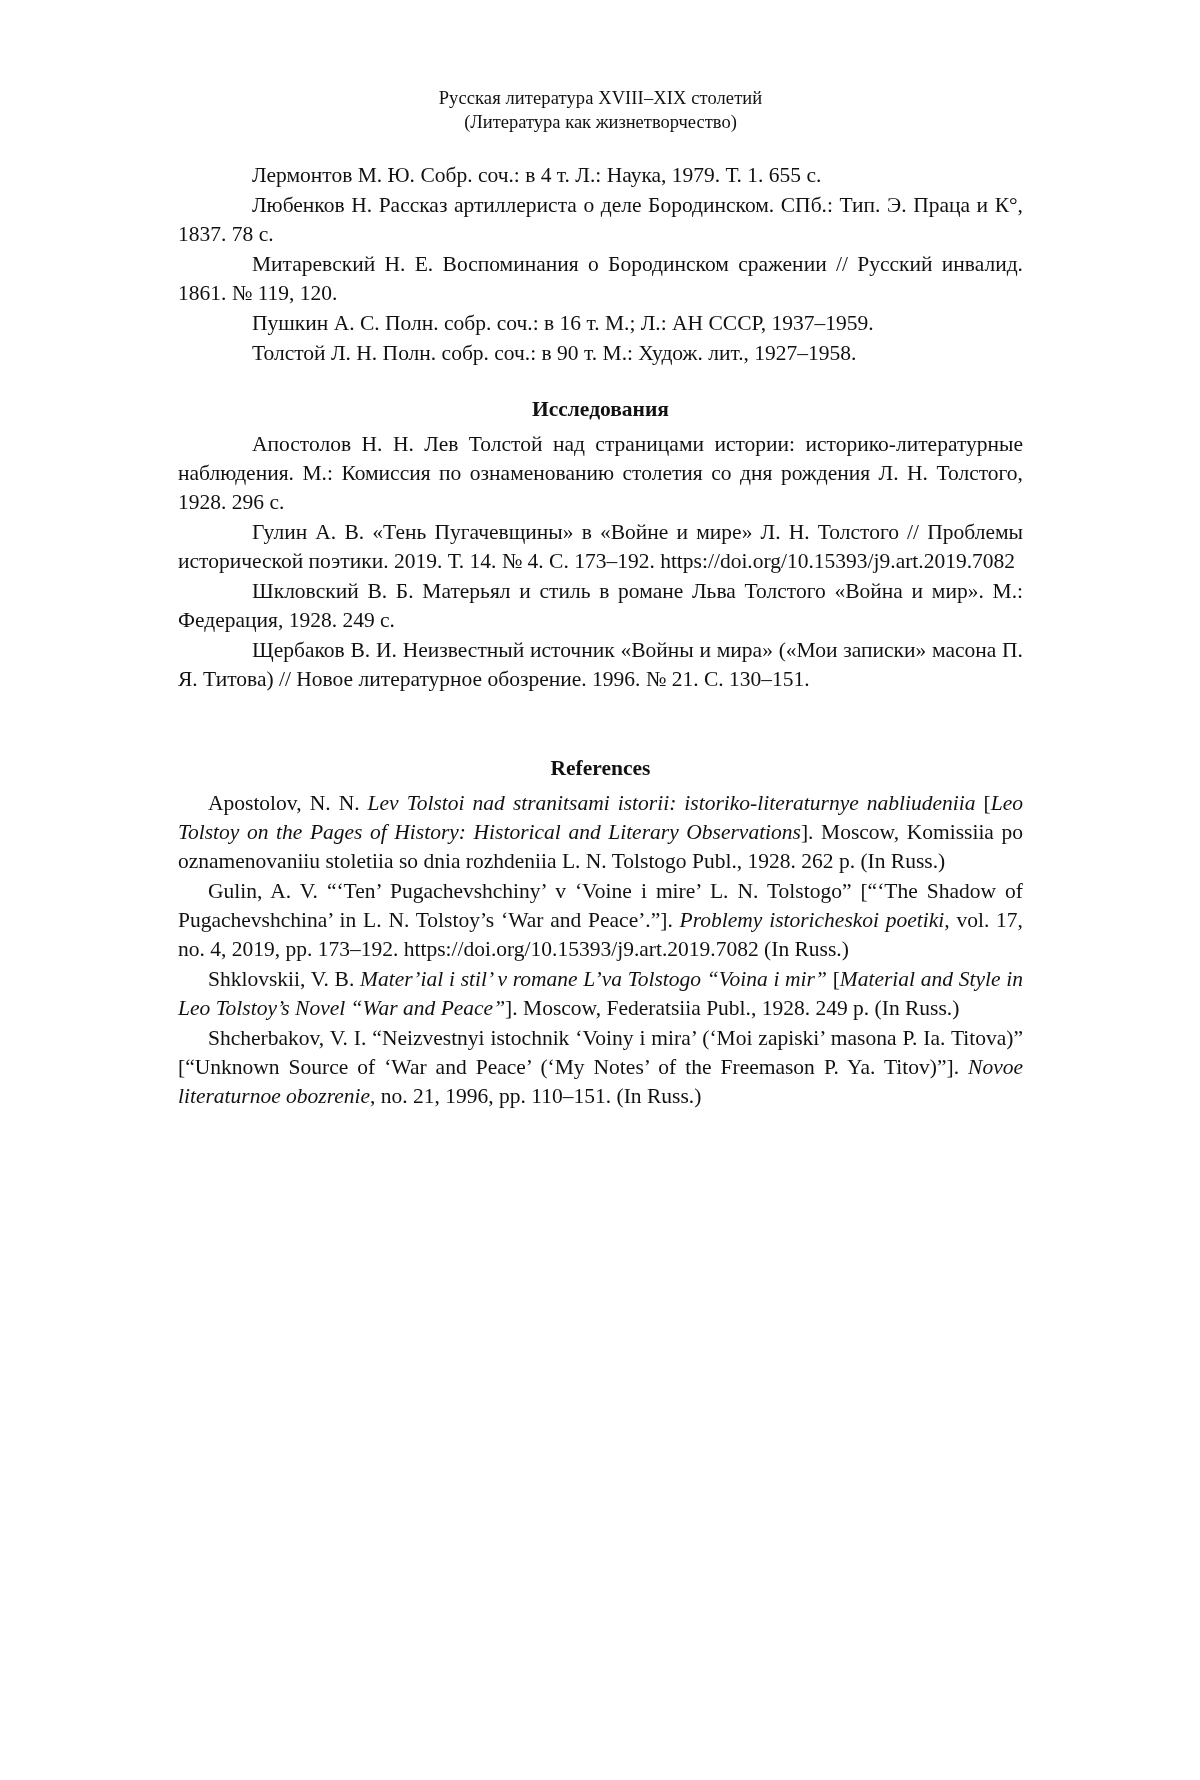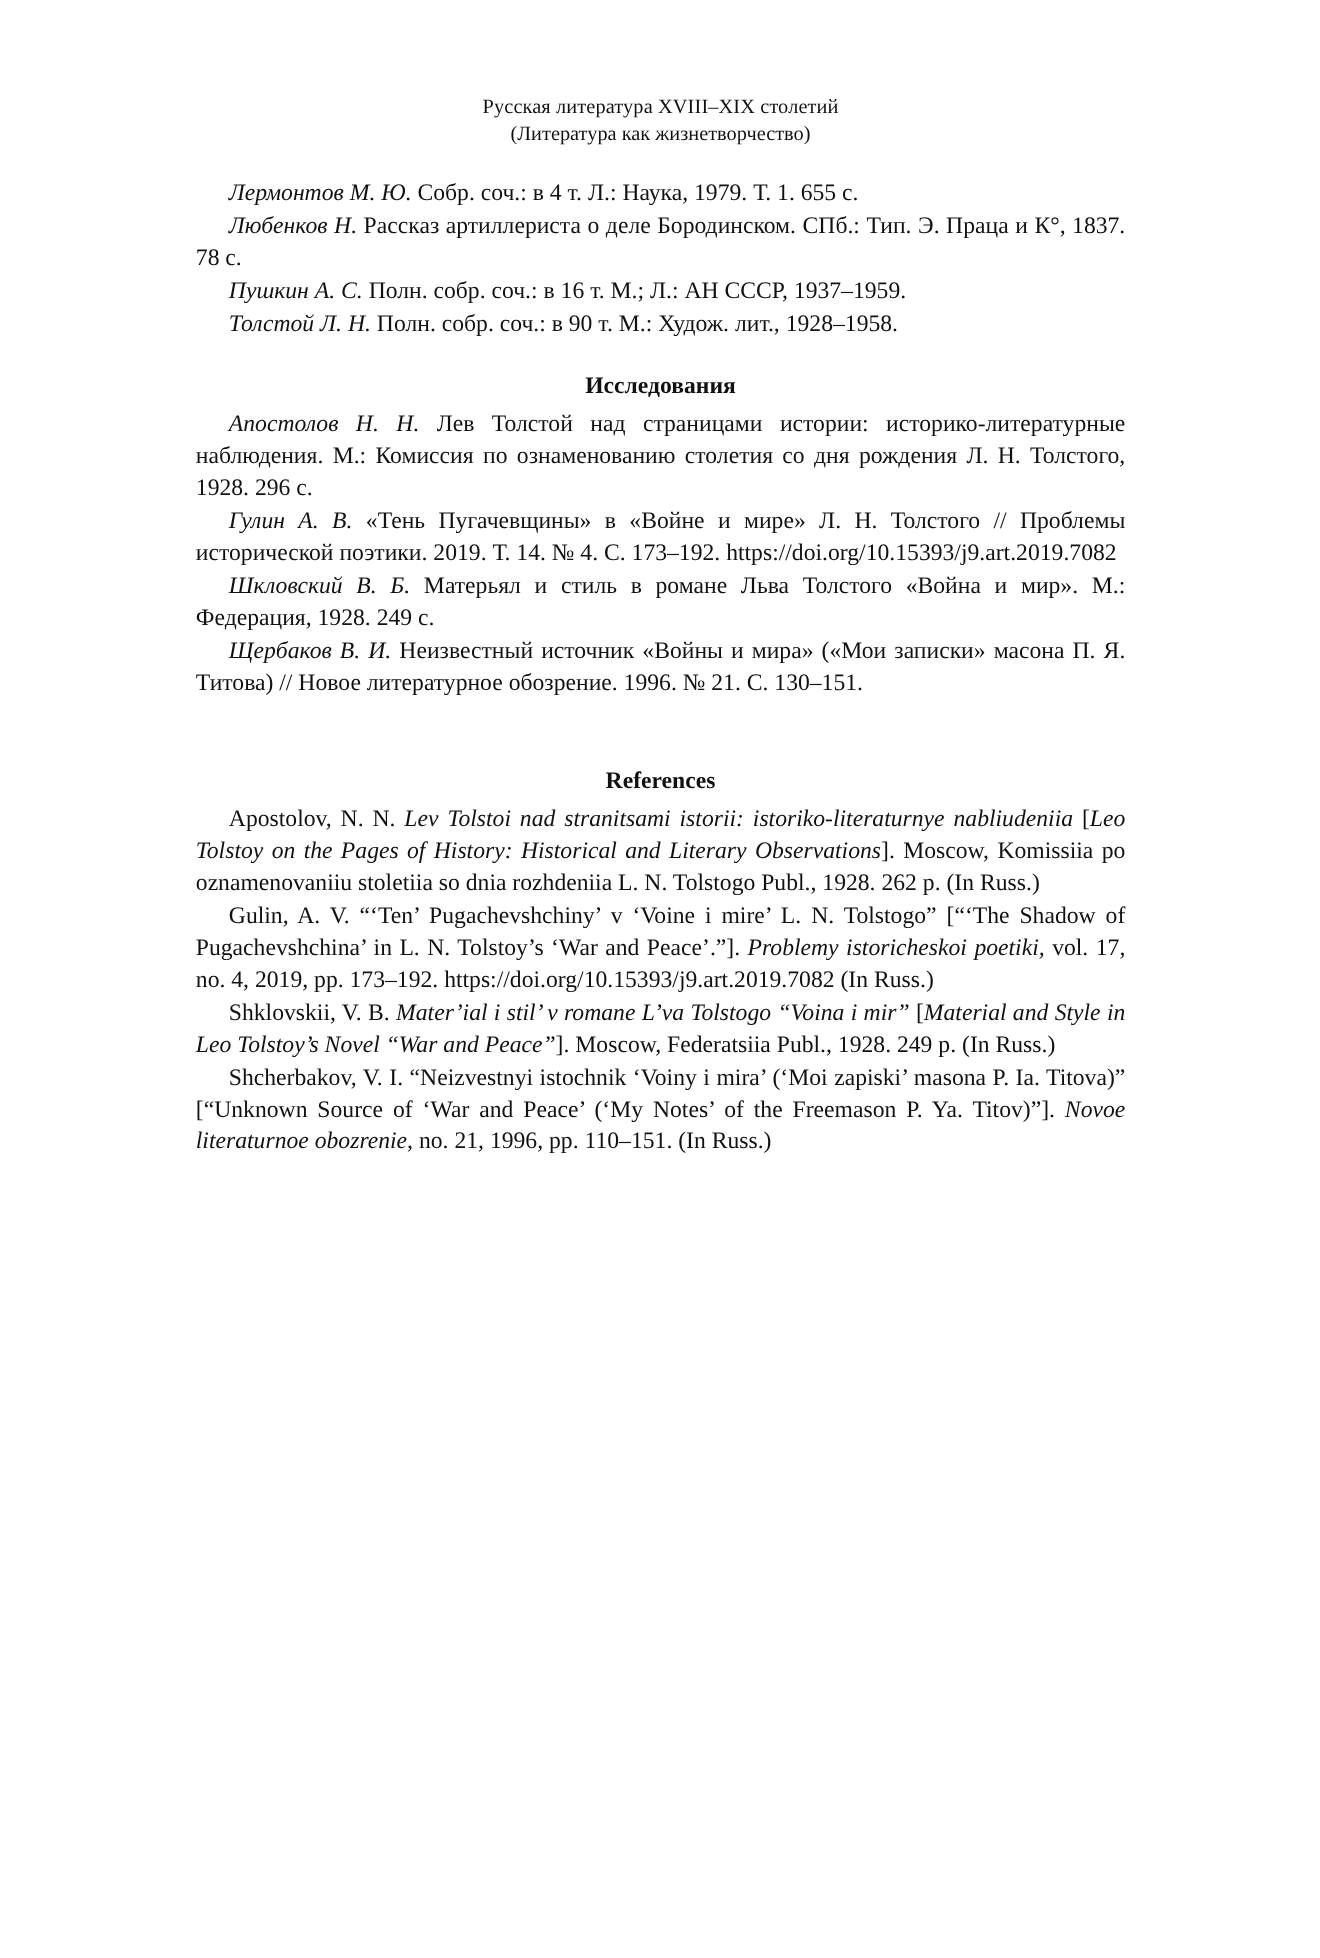--- a/index.html
+++ b/index.html
@@ -48,21 +48,21 @@
   
   .bib-entry {
     font-size: 21.5px;
     line-height: 1.35;
     text-align: justify;
     text-indent: 30px;
     margin: 0 0 1px 0;
     hyphens: manual;
   }
   .bib-entry .it {
-    font-style: italic;
+    margin-left: 44px;
   }
   .section-head {
     text-align: center;
     font-weight: bold;
     font-size: 21.5px;
     margin: 29px 0 8px 0;
   }
   .section-head.refs {
     margin-top: 62px;
   }
@@ -96,22 +96,23 @@
   <div class="content">
 
     <div class="runhead">
       <div class="line1">Русская литература XVIII–XIX столетий</div>
       <div class="line3">(Литература как жизнетворчество)</div>
     </div>
 
     <div>
       <p class="bib-entry"><span class="it">Лермонтов М. Ю.</span><span> Собр. соч.: в 4 т. Л.: Наука, 1979. Т. 1. 655 с.</span></p>
       <p class="bib-entry"><span class="it">Любенков Н.</span><span> Рассказ артиллериста о деле Бородинском. СПб.: Тип. Э. Праца и К°, 1837. 78 с.</span></p>
+      <p class="bib-entry"><span class="it">Митаревский Н. Е.</span><span> Воспоминания о Бородинском сражении // Русский инвалид. 1861. № 119, 120.</span></p>
       <p class="bib-entry"><span class="it">Пушкин А. С.</span><span> Полн. собр. соч.: в 16 т. М.; Л.: АН СССР, 1937–1959.</span></p>
-      <p class="bib-entry"><span class="it">Толстой Л. Н.</span><span> Полн. собр. соч.: в 90 т. М.: Худож. лит., 1928–1958.</span></p>
+      <p class="bib-entry"><span class="it">Толстой Л. Н.</span><span> Полн. собр. соч.: в 90 т. М.: Худож. лит., 1927–1958.</span></p>
     </div>
 
     <div class="section-head">Исследования</div>
     <div>
       <p class="bib-entry"><span class="it">Апостолов Н. Н.</span><span> Лев Толстой над страницами истории: историко-литературные наблюдения. М.: Комиссия по ознаменованию столетия со дня рождения Л. Н. Толстого, 1928. 296 с.</span></p>
       <p class="bib-entry"><span class="it">Гулин А. В.</span><span> «Тень Пугачевщины» в «Войне и мире» Л. Н. Толстого // Проблемы исторической поэтики. 2019. Т. 14. № 4. С. 173–192. https://doi.org/10.15393/j9.art.2019.7082</span></p>
       <p class="bib-entry"><span class="it">Шкловский В. Б.</span><span> Матерьял и стиль в романе Льва Толстого «Война и мир». М.: Федерация, 1928. 249 с.</span></p>
       <p class="bib-entry"><span class="it">Щербаков В. И.</span><span> Неизвестный источник «Войны и мира» («Мои записки» масона П. Я. Титова) // Новое литературное обозрение. 1996. № 21. С. 130–151.</span></p>
     </div>
 

